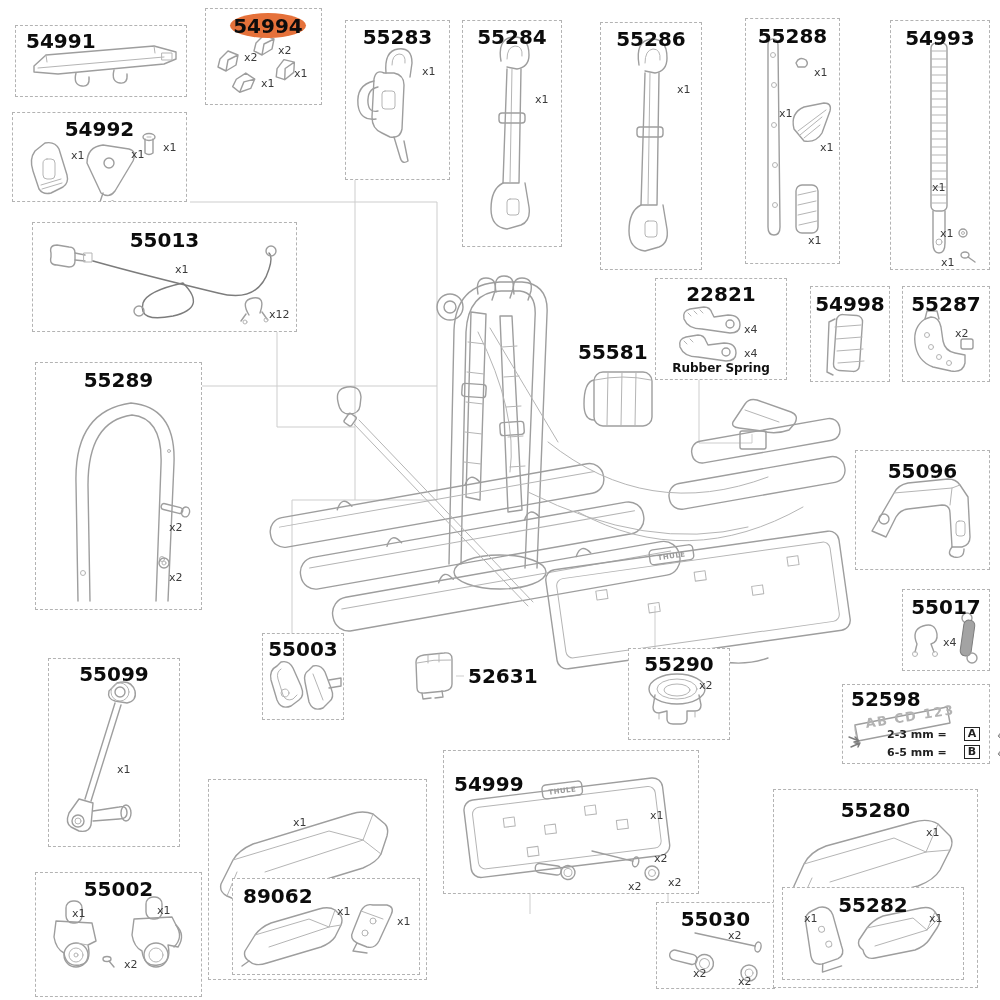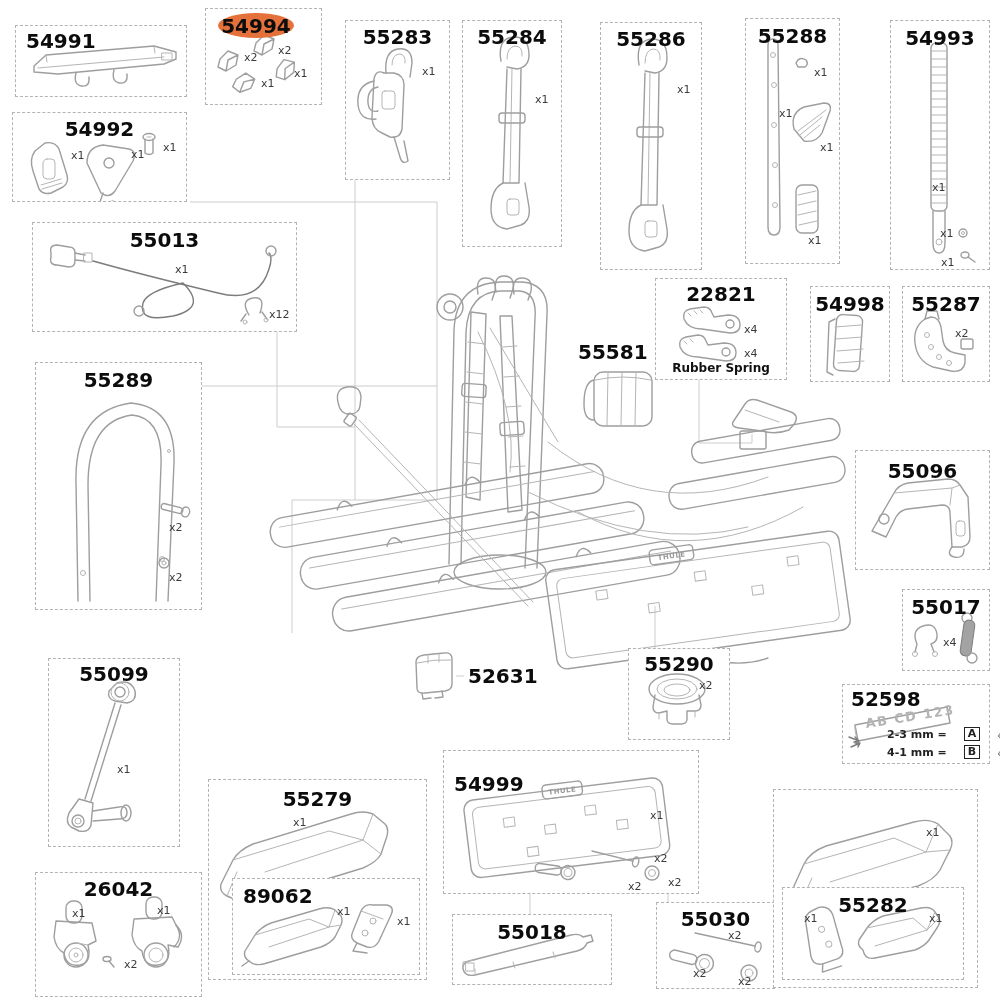--- a/index.html
+++ b/index.html
@@ -114,21 +114,21 @@
     <div class="plabel" style="left:10px;top:3px">54991</div>
     <svg class="sketch" width="170" height="70" viewBox="0 0 170 70">
       <path class="s" d="M18,40 L30,29 L138,20 L160,26 L160,33 L148,38 L42,48 L18,46 Z"></path>
       <path class="t" d="M22,42 L148,31 M30,29 L31,36 M138,20 L139,27"></path>
       <path class="s" d="M60,47 q-3,12 6,13 q8,1 7,-9 M98,44 q-3,12 6,13 q8,1 7,-9"></path>
       <rect class="t" x="146" y="27" width="10" height="7"></rect>
     </svg>
   </div>
 
   <div class="pbox" style="left:205px;top:8px;width:115px;height:95px">
-    <div class="hl" style="left:12px;top:4px;width:76px;height:25px">
+    <div class="hl" style="left:24px;top:4px;width:76px;height:25px">
       <div class="plabel">54994</div>
     </div>
     <svg class="sketch" width="115" height="95" viewBox="0 0 115 95">
       <g transform="translate(12,42)">
           <path class="s" d="M2,8 L10,0 L20,4 L18,14 L8,20 L0,16 Z M8,20 L10,9 L20,4"></path>
         </g>
       <g transform="translate(48,26)">
           <path class="s" d="M2,8 L10,0 L20,4 L18,14 L8,20 L0,16 Z M8,20 L10,9 L20,4"></path>
         </g>
       <g transform="translate(30,62) rotate(12)">
@@ -382,21 +382,21 @@
     <div class="plate-text" style="left:22px;top:24px">AB CD 123</div>
     <div class="mmrow" style="left:44px;top:42px">
       <span>2-3 mm =</span>
       <span class="letterbox">A</span>
       <svg width="14" height="12" viewBox="0 0 14 12">
           <path d="M1,8 L6,2 L13,5 L11,11 L4,11 Z" fill="#b9b9b9" stroke="#8d8d8d" stroke-width="1"></path>
         </svg>
       <span class="q">x2</span>
     </div>
     <div class="mmrow" style="left:44px;top:60px">
-      <span>4-1 mm =</span>
+      <span>6-5 mm =</span>
       <span class="letterbox">B</span>
       <svg width="14" height="12" viewBox="0 0 14 12">
           <path d="M1,8 L6,2 L13,5 L11,11 L4,11 Z" fill="#b9b9b9" stroke="#8d8d8d" stroke-width="1"></path>
         </svg>
       <span class="q">x2</span>
     </div>
   </div>
 
   <div class="pbox" style="left:48px;top:658px;width:130px;height:187px">
     <div class="plabel centered" style="top:3px">55099</div>
@@ -411,20 +411,35 @@
         <path class="s" d="M12,2 L26,6 L24,28 Q22,36 12,34 L4,30 Q-2,26 2,16 Z"></path>
         <circle class="s" cx="11" cy="24" r="6"></circle>
           <circle class="t" cx="11" cy="24" r="3"></circle>
         <path class="s" d="M26,14 L52,10 Q60,8 60,16 Q60,22 52,22 L26,24"></path>
         <ellipse class="s" cx="59" cy="16" rx="5" ry="8"></ellipse>
       </g>
     </svg>
     <span class="qty" style="left:68px;top:104px">x1</span>
   </div>
 
+  <div class="pbox" style="left:262px;top:633px;width:80px;height:85px">
+    <div class="plabel centered" style="top:3px">55003</div>
+    <svg class="sketch" width="80" height="85" viewBox="0 0 80 85">
+      <g transform="translate(6,26)">
+        <path class="s" d="M8,6 Q0,10 2,20 L8,40 Q12,50 22,46 L30,40 Q36,36 32,26 L24,8 Q20,0 12,2 Z"></path>
+        <path class="t" d="M12,9 Q7,12 9,19 L14,35 Q17,42 24,39 L28,35"></path>
+        <circle class="t" cx="16" cy="33" r="4"></circle>
+      </g>
+      <g transform="translate(40,30)">
+        <path class="s" d="M6,6 Q0,10 2,18 L6,38 Q10,48 20,44 L26,38 Q32,34 28,24 L22,8 Q18,0 10,2 Z"></path>
+        <path class="s" d="M26,16 l12,-2 l0,8 l-12,2"></path>
+        <path class="t" d="M10,10 L20,36"></path>
+      </g>
+    </svg>
+  </div>
 
   <svg class="freesvg" style="left:408px;top:648px" width="54" height="56" viewBox="0 0 54 56">
     <path class="s" d="M8,14 Q8,8 16,7 L36,5 Q44,4 44,11 L44,36 Q44,42 37,43 L17,45 Q9,46 9,40 Z"></path>
     <path class="t" d="M9,15 Q26,11 43,12 M20,7 l0,8 M31,6 l0,8"></path>
     <path class="s" d="M14,45 l1,6 l8,-1 M34,43 l1,6 l-8,1"></path>
   </svg>
   <div class="freelabel" style="left:468px;top:664px">52631</div>
 
   <div class="pbox" style="left:628px;top:648px;width:100px;height:90px">
     <div class="plabel centered" style="top:3px">55290</div>
@@ -432,21 +447,21 @@
       <ellipse class="s" cx="48" cy="40" rx="28" ry="15"></ellipse>
       <ellipse class="t" cx="48" cy="40" rx="20" ry="10"></ellipse>
       <ellipse class="t" cx="48" cy="41" rx="13" ry="6"></ellipse>
       <path class="s" d="M26,46 L24,58 Q24,64 30,64 L38,62 L38,70 Q38,75 44,75 L52,75 Q58,75 58,70 L58,62 L66,62 Q72,62 72,56 L70,46"></path>
       <path class="t" d="M30,64 l0,6 M66,62 l0,6"></path>
     </svg>
     <span class="qty" style="left:70px;top:30px">x2</span>
   </div>
 
   <div class="pbox" style="left:35px;top:872px;width:165px;height:123px">
-    <div class="plabel centered" style="top:4px">26042</div>
+    <div class="plabel centered" style="top:4px">55002</div>
     <svg class="sketch" width="165" height="123" viewBox="0 0 165 123">
       <g transform="translate(16,28)">
         <rect class="s" x="14" y="0" width="16" height="22" rx="7"></rect>
         <path class="s" d="M4,20 L40,22 L44,40 L36,44 Q40,62 28,64 Q14,66 12,52 Q4,48 2,36 Z"></path>
         <circle class="s" cx="24" cy="54" r="12"></circle>
           <circle class="t" cx="24" cy="54" r="7"></circle>
           <circle class="t" cx="24" cy="54" r="2"></circle>
         <path class="t" d="M36,44 L24,42"></path>
       </g>
       <g transform="translate(92,24)">
@@ -460,21 +475,20 @@
           <ellipse class="s" cx="3" cy="2" rx="4" ry="2.5"></ellipse>
           <path class="s" d="M5,4 l5,6"></path>
         </g>
     </svg>
     <span class="qty" style="left:36px;top:34px">x1</span>
     <span class="qty" style="left:121px;top:31px">x1</span>
     <span class="qty" style="left:88px;top:85px">x2</span>
   </div>
 
   <div class="pbox" style="left:208px;top:779px;width:217px;height:199px">
-    <div class="plabel centered" style="top:7px">55279</div>
     <svg class="sketch" width="217" height="199" viewBox="0 0 217 199">
       <g transform="translate(4,18)">
         <path class="s" d="M14,98 Q6,94 8,86 L20,62 Q26,52 40,46 L138,16 Q150,12 160,16 L172,26 Q176,30 174,38 L168,56 Q164,64 150,70 L52,100 Q30,106 14,98 Z"></path>
         <path class="t" d="M160,16 L150,42 L52,74 M150,42 L168,56 M20,62 L116,33 L150,42"></path>
         <path class="t" d="M14,98 L24,74"></path>
       </g>
     </svg>
     <span class="qty" style="left:84px;top:36px">x1</span>
   </div>
   <div class="pbox" style="left:232px;top:878px;width:186px;height:95px">
@@ -522,49 +536,41 @@
       </g>
       <circle class="s" cx="208" cy="122" r="7"></circle>
         <circle class="t" cx="208" cy="122" r="3.5"></circle>
     </svg>
     <span class="qty" style="left:206px;top:58px">x1</span>
     <span class="qty" style="left:210px;top:101px">x2</span>
     <span class="qty" style="left:184px;top:129px">x2</span>
     <span class="qty" style="left:224px;top:125px">x2</span>
   </div>
 
-  <div class="pbox" style="left:452px;top:914px;width:158px;height:69px">
-    <div class="plabel centered" style="top:5px">55018</div>
-    <svg class="sketch" width="158" height="69" viewBox="0 0 158 69">
-      <path class="s" d="M16,46 L118,20 Q126,18 130,22 L138,20 L140,26 L134,28 Q132,34 124,36 L22,60 Q12,62 10,54 Q9,48 16,46 Z"></path>
-      <path class="t" d="M10,54 L10,47 L22,45"></path>
-      <rect class="t" x="13" y="48" width="8" height="8"></rect>
-      <path class="t" d="M60,47 l2,6 M100,37 l2,6 M22,60 l0,-6"></path>
-    </svg>
-  </div>
 
   <div class="pbox" style="left:656px;top:902px;width:117px;height:85px">
     <div class="plabel centered" style="top:4px">55030</div>
     <svg class="sketch" width="117" height="85" viewBox="0 0 117 85">
       <path class="s" d="M38,30 L98,43"></path>
         <ellipse class="s" cx="101" cy="44" rx="3" ry="5" transform="rotate(12 101 44)"></ellipse>
       <g transform="translate(14,46) rotate(14)">
         <rect class="s" x="0" y="0" width="28" height="10" rx="5"></rect>
           <circle class="s" cx="36" cy="6" r="9"></circle>
           <circle class="t" cx="36" cy="6" r="5"></circle>
       </g>
       <circle class="s" cx="92" cy="70" r="8"></circle>
         <circle class="t" cx="92" cy="70" r="4"></circle>
     </svg>
     <span class="qty" style="left:71px;top:26px">x2</span>
     <span class="qty" style="left:36px;top:64px">x2</span>
     <span class="qty" style="left:81px;top:72px">x2</span>
   </div>
 
   <div class="pbox" style="left:773px;top:789px;width:203px;height:197px">
+    <div class="plabel centered" style="top:8px">55280</div>
     <svg class="sketch" width="203" height="197" viewBox="0 0 203 197">
       <g transform="translate(0,18)">
         <path class="s" d="M28,92 Q18,88 20,78 L30,56 Q36,44 52,38 L140,14 Q154,10 164,16 L176,28 Q180,34 176,42 L166,62 Q160,72 144,78 L56,100 Q36,106 28,92 Z"></path>
         <path class="t" d="M164,16 L152,44 L56,74 M152,44 L176,42 M30,56 L120,30 L152,44"></path>
         <path class="t" d="M28,92 L38,70"></path>
       </g>
     </svg>
     <span class="qty" style="left:152px;top:36px">x1</span>
   </div>
   <div class="pbox" style="left:782px;top:887px;width:180px;height:91px">

